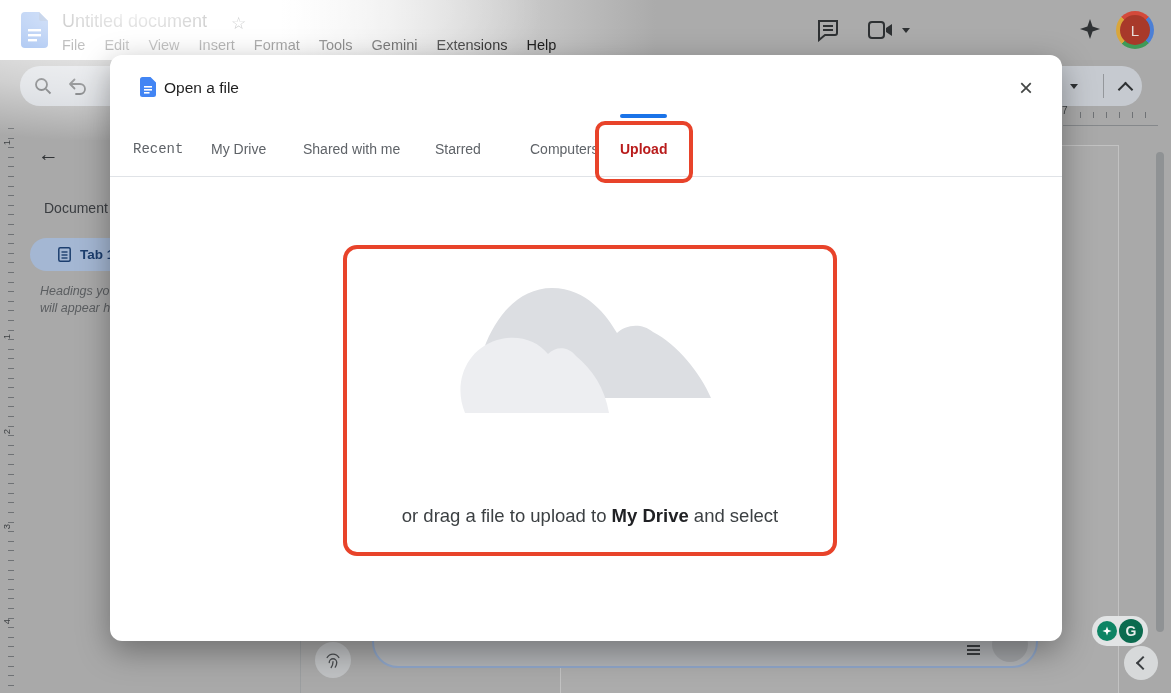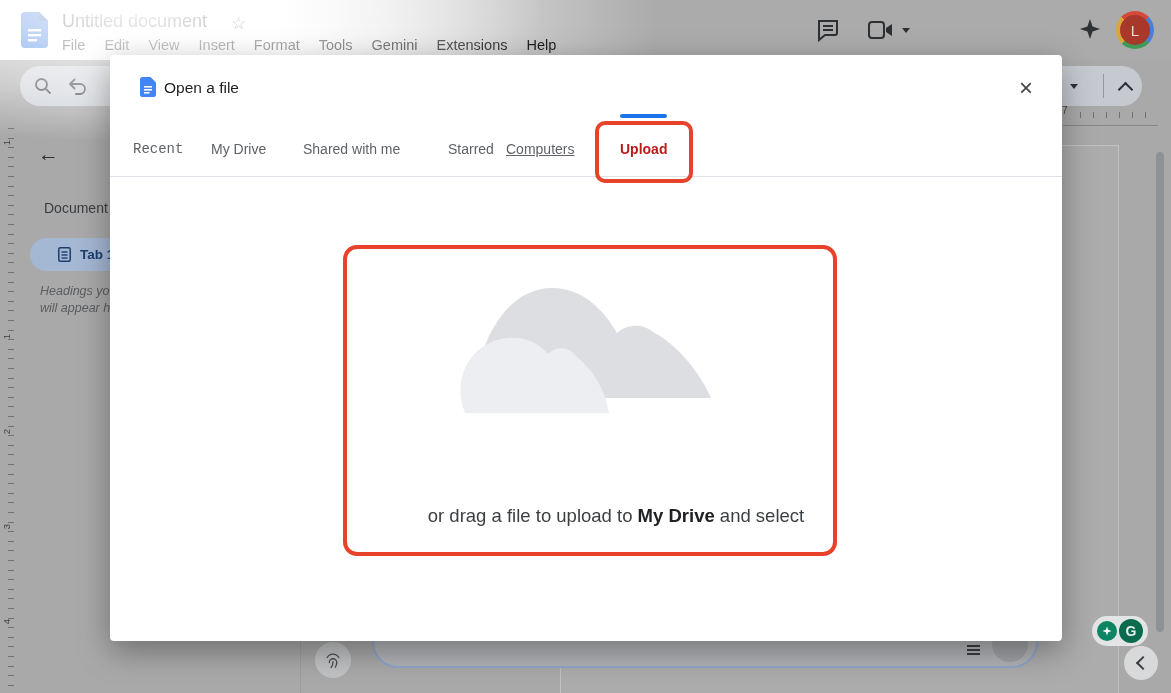--- a/index.html
+++ b/index.html
@@ -70,34 +70,34 @@
     background:#e2e4e5;display:flex;align-items:center;justify-content:center;gap:2px;}
   .g-bulb{width:20px;height:20px;border-radius:50%;background:#0d8464;display:flex;align-items:center;justify-content:center;}
   .g-logo{width:24px;height:24px;border-radius:50%;background:#0b6b4f;color:#e9efec;font-size:14px;font-weight:bold;
     display:flex;align-items:center;justify-content:center;}
   .collapse-circle{position:absolute;left:1124px;top:646px;width:34px;height:34px;border-radius:50%;
     background:#d7d9da;display:flex;align-items:center;justify-content:center;}
   .chev-left{width:8px;height:8px;border-left:2px solid #3a3d40;border-bottom:2px solid #3a3d40;transform:rotate(45deg);margin-left:3px;}
 
   
   .dialog{position:absolute;left:110px;top:55px;width:952px;height:586px;background:#ffffff;
-    border-radius:4px;box-shadow:0 10px 32px rgba(0,0,0,0.35);}
+    border-radius:12px;box-shadow:0 10px 32px rgba(0,0,0,0.35);}
   .dlg-title{position:absolute;left:54px;top:24px;font-size:15.5px;color:#1f1f1f;}
   .dlg-close{position:absolute;left:900px;top:18px;width:32px;height:32px;font-size:24px;color:#444746;
     text-align:center;line-height:30px;cursor:pointer;}
   .tabs{position:absolute;left:0;top:80px;width:100%;height:41px;font-size:14px;color:#5f6368;}
   .tab{position:absolute;top:6px;cursor:pointer;}
   .tab.active{color:#b91c1c;font-weight:bold;}
   .tab-underline{position:absolute;left:510px;top:59px;width:47px;height:3.5px;border-radius:2px;background:#1a73e8;}
   .tabs-divider{position:absolute;left:0;top:121px;width:100%;height:1px;background:#e0e3e7;}
 
   .cloud{position:absolute;left:345px;top:223px;}
   .browse-btn{position:absolute;left:427px;top:403px;width:94px;height:37px;border-radius:19px;border:none;
     background:#1a73e8;color:#ffffff;font-size:14px;font-weight:bold;font-family:"Liberation Sans",sans-serif;cursor:pointer;}
-  .drag-text{position:absolute;left:233px;top:450px;width:494px;text-align:center;font-size:18.5px;color:#3c4043;padding-left:26px;}
+  .drag-text{position:absolute;left:233px;top:450px;width:494px;text-align:center;font-size:18.5px;color:#3c4043;}
   .drag-text b{color:#202124;}
 
   .anno{position:absolute;border:4px solid #e8432a;box-sizing:border-box;pointer-events:none;}
   .anno-tab{left:485px;top:66px;width:98px;height:62px;border-radius:10px;}
   .anno-area{left:233px;top:190px;width:494px;height:311px;border-radius:14px;}
 </style>
 </head>
 <body>
 
 <div class="stage">
@@ -219,22 +219,22 @@
       <rect x="4" y="12" width="8" height="1.6" fill="#fff"></rect>
       <rect x="4" y="15" width="5.5" height="1.6" fill="#fff"></rect>
     </svg>
     <div class="dlg-title">Open a file</div>
     <div class="dlg-close">×</div>
 
     <div class="tabs">
       <span class="tab" style="left:23px;font-family:Liberation Mono, monospace;">Recent</span>
       <span class="tab" style="left:101px;">My Drive</span>
       <span class="tab" style="left:193px;">Shared with me</span>
-      <span class="tab" style="left:338px;">Starred</span>
-      <span class="tab" style="left:396px;text-decoration:underline;">Computers</span>
+      <span class="tab" style="left:325px;">Starred</span>
+      <span class="tab" style="left:420px;">Computers</span>
       <span class="tab active" style="left:510px;">Upload</span>
     </div>
     <div class="tab-underline"></div>
     <div class="tabs-divider"></div>
 
     <svg class="cloud" width="260" height="140" viewBox="0 0 260 140">
       <path d="M20 120 C20 72 48 10 97 10 C132 10 152 38 162 55 C170 47 186 44 198 54 C222 66 246 96 256 120 Z" fill="#dcdee2"></path>
       <path d="M10 135 C-2 106 10 72 42 62 C62 56 82 62 93 76 C101 68 113 68 121 78 C137 91 150 110 154 135 Z" fill="#edeef1"></path>
     </svg>
 

